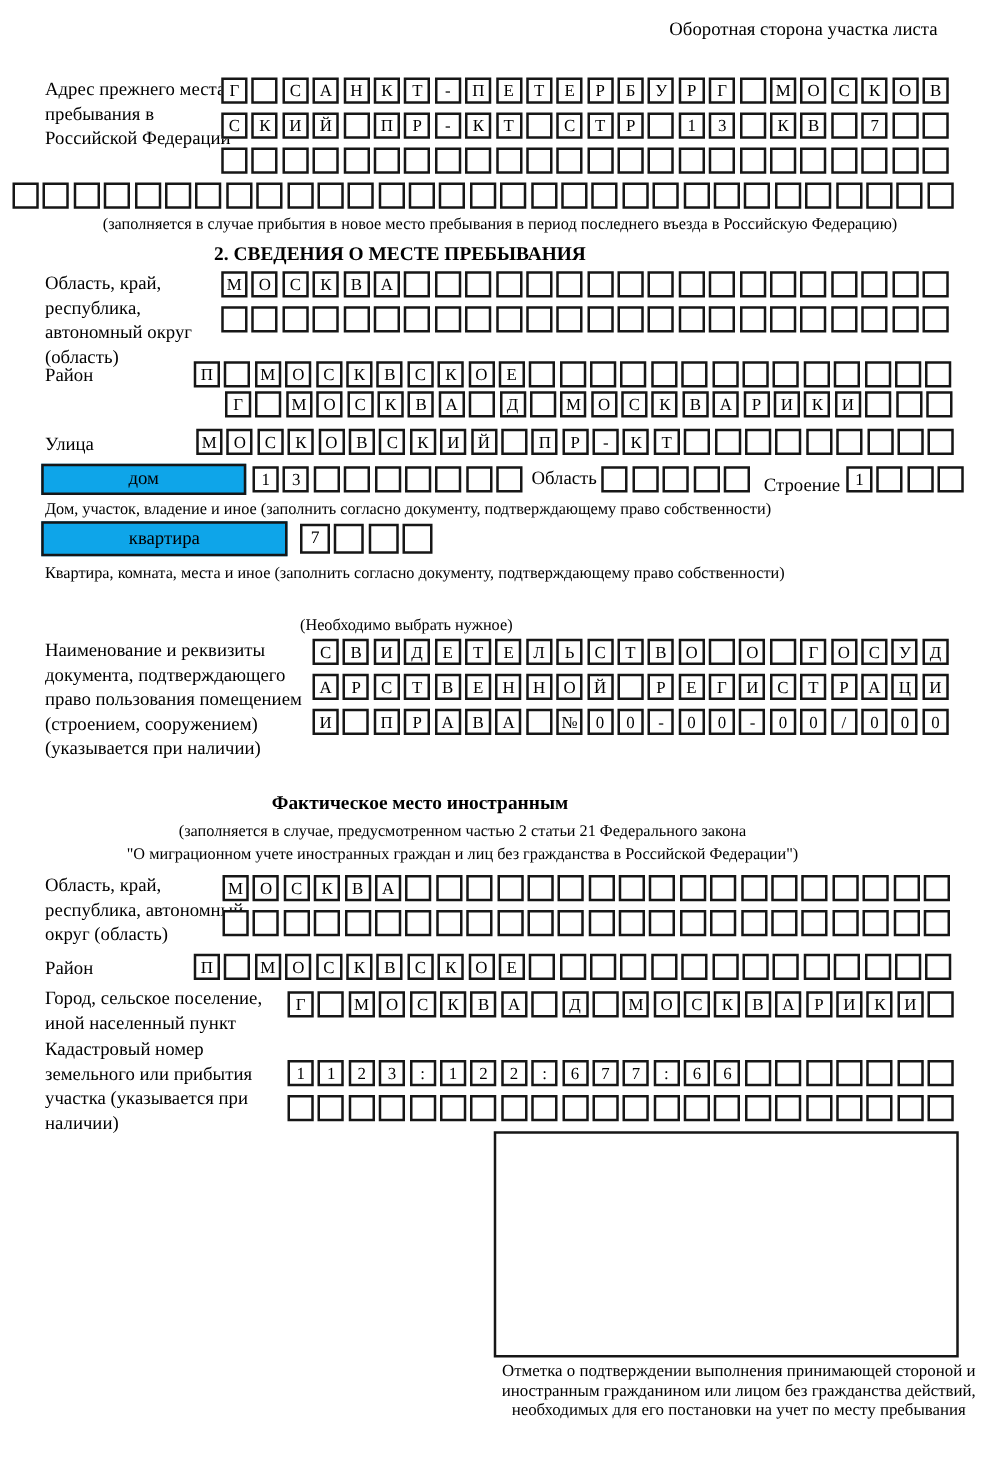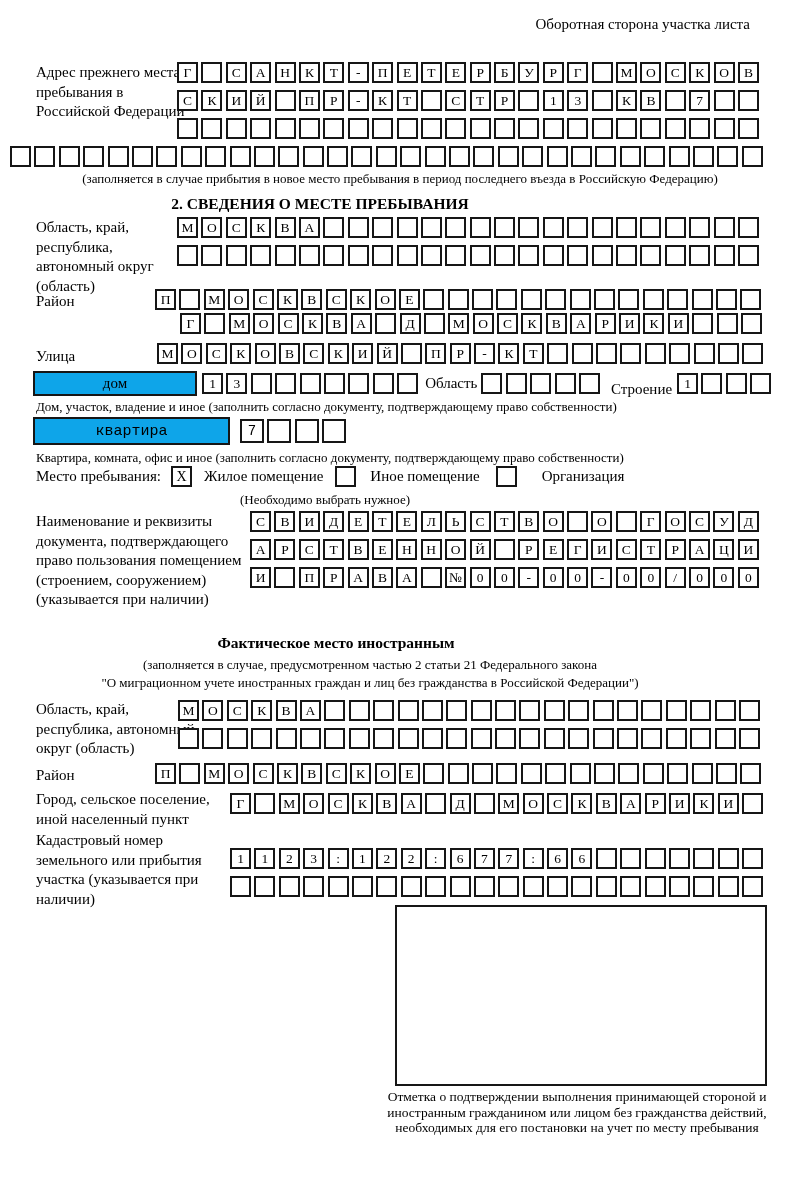--- a/index.html
+++ b/index.html
@@ -319,46 +319,31 @@
     <span class="inline-label" style="margin-left:11px;margin-top:12px;">Строение</span>
     <div class="cells-inline" style="margin-left:5px;">
         <span class="cell">1</span>
         <span class="cell"></span>
         <span class="cell"></span>
         <span class="cell"></span>
       </div>
   </div>
   <div class="caption-left" style="left:36px;top:399px;">Дом, участок, владение и иное (заполнить согласно документу, подтверждающему право собственности)</div>
 
-  <div class="hrow" style="left:33px;top:417px;font-family:Liberation Mono, monospace;">
+  <div class="hrow" style="left:33px;top:417px;">
     <div class="labelbox" style="width:197px;height:28px;">квартира</div>
     <div class="cells-inline cell-lg" style="margin-left:10px;">
         <span class="cell">7</span>
         <span class="cell"></span>
         <span class="cell"></span>
         <span class="cell"></span>
       </div>
   </div>
-  <div class="caption-left" style="left:36px;top:450px;">Квартира, комната, офис и иное (заполнить согласно документу, подтверждающему право собственности)</div>
-
-  <div class="hrow" style="left:36px;top:466px;">
-    <span class="inline-label">Место пребывания:</span>
-    <span class="checkbox" style="margin-left:10px;">
-      <span>X</span>
-    </span>
-    <span class="inline-label" style="margin-left:12px;">Жилое помещение</span>
-    <span class="checkbox" style="margin-left:12px;">
-      <span></span>
-    </span>
-    <span class="inline-label" style="margin-left:14px;">Иное помещение</span>
-    <span class="checkbox" style="margin-left:16px;">
-      <span></span>
-    </span>
-    <span class="inline-label" style="margin-left:25px;">Организация</span>
-  </div>
+  <div class="caption-left" style="left:36px;top:450px;">Квартира, комната, места и иное (заполнить согласно документу, подтверждающему право собственности)</div>
+
   <div class="caption-left" style="left:240px;top:492px;">(Необходимо выбрать нужное)</div>
 
   <div class="label" style="left:36px;top:512px;width:215px;">Наименование и реквизиты документа, подтверждающего право пользования помещением (строением, сооружением) (указывается при наличии)</div>
   <div class="cellrow" style="left:250px;top:511px;">
       <span class="cell">С</span>
       <span class="cell">В</span>
       <span class="cell">И</span>
       <span class="cell">Д</span>
       <span class="cell">Е</span>
       <span class="cell">Т</span>
@@ -582,15 +567,15 @@
       <span class="cell"></span>
       <span class="cell"></span>
       <span class="cell"></span>
       <span class="cell"></span>
       <span class="cell"></span>
       <span class="cell"></span>
       <span class="cell"></span>
     </div>
 
   <div class="bigbox" style="left:395px;top:905px;width:368px;height:177px;"></div>
-  <div class="stamp-caption" style="left:381px;top:1089px;width:392px;">Отметка о подтверждении выполнения принимающей стороной и иностранным гражданином или лицом без гражданства действий, необходимых для его постановки на учет по месту пребывания</div>
+  <div class="stamp-caption" style="left:395px;top:1089px;width:392px;">Отметка о подтверждении выполнения принимающей стороной и иностранным гражданином или лицом без гражданства действий, необходимых для его постановки на учет по месту пребывания</div>
 
 </div>
 
 </body></html>

